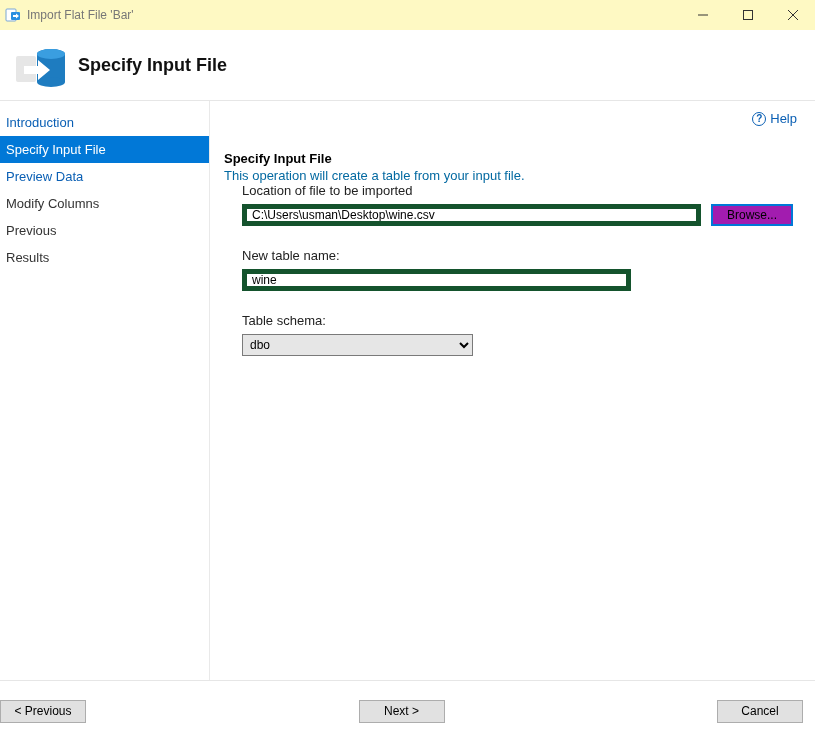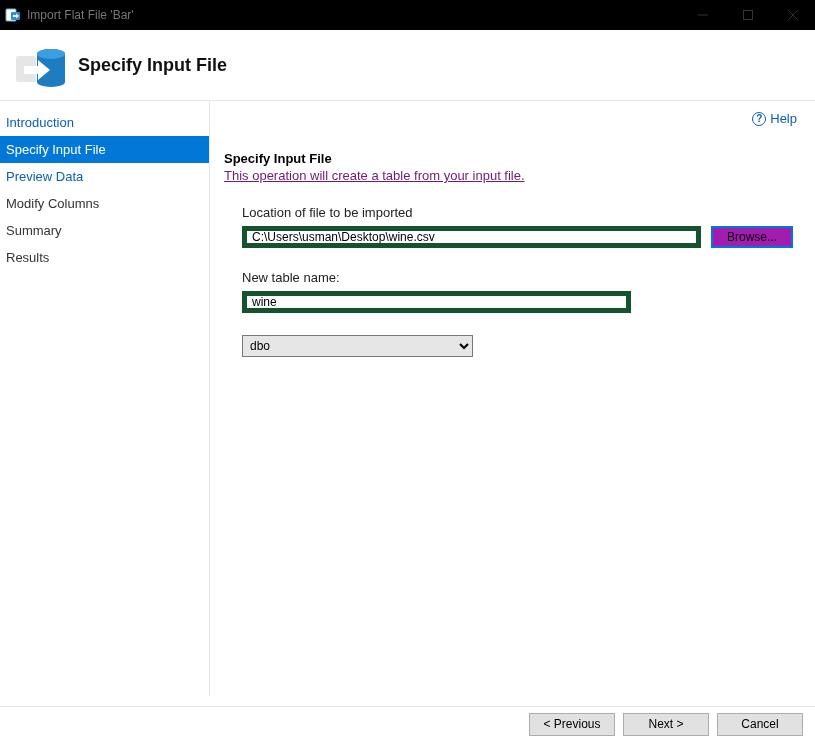--- a/index.html
+++ b/index.html
@@ -11,21 +11,21 @@
     width: 815px;
     height: 741px;
     overflow: hidden;
     position: relative;
   }
   .titlebar {
     height: 30px;
     display: flex;
     align-items: center;
     padding: 0 0 0 5px;
-    background: #000000;
+    background: #fef9c3;
     color: #666;
   }
   .titlebar .app-icon {
     width: 16px; height: 16px;
     margin-right: 6px;
     display: flex; align-items: center; justify-content: center;
   }
   .titlebar .title-text {
     color: #777;
     font-size: 12px;
@@ -107,24 +107,22 @@
     color: #0a5fb4;
     font-weight: bold;
   }
   .section-title {
     font-weight: 700;
     font-size: 13px;
     margin-top: 38px;
   }
   .section-desc {
     font-size: 13px;
-    color: #701a75;
+    color: #0369a1;
     margin-top: 2px;
-    margin-bottom: 22px;
-    text-decoration: underline;
   }
   .form-block {
     padding-left: 18px;
     padding-right: 8px;
   }
   .field-label {
     font-size: 13px;
     color: #222;
     margin-bottom: 6px;
   }
@@ -159,25 +157,25 @@
     height: 22px;
     border: 1px solid #7a7a7a;
     background: #e6e6e6;
     font-size: 12px;
     font-family: inherit;
     padding: 0 3px;
   }
   .footer {
     position: absolute;
     left: 0; right: 0; bottom: 0;
-    height: 35px;
+    height: 61px;
     border-top: 1px solid #e6e6e6;
     display: flex;
     align-items: center;
-    justify-content: flex-end;
+    justify-content: space-between;
     gap: 8px;
     padding-right: 12px;
     background: #fff;
     margin-top: 48px;
   }
   .footer-btn {
     width: 86px;
     height: 23px;
     background: #e1e1e1;
     border: 1px solid #adadad;
@@ -231,21 +229,21 @@
   </span>
   <div class="header-title">Specify Input File</div>
 </div>
 
 <div class="body-area">
   <div class="sidebar">
     <div class="sidebar-item link">Introduction</div>
     <div class="sidebar-item active">Specify Input File</div>
     <div class="sidebar-item link">Preview Data</div>
     <div class="sidebar-item plain">Modify Columns</div>
-    <div class="sidebar-item plain">Summary</div>
+    <div class="sidebar-item plain">Previous</div>
     <div class="sidebar-item plain">Results</div>
   </div>
 
   <div class="content">
     <div class="help-link">
       <span class="help-icon">?</span>
       <span>Help</span>
     </div>
 
     <div class="section-title">Specify Input File</div>
@@ -254,20 +252,21 @@
     <div class="form-block">
       <div class="field-label">Location of file to be imported</div>
       <div class="file-row">
         <input type="text" class="tbox file-path-input" value="C:\Users\usman\Desktop\wine.csv" style="">
         <button class="browse-btn">Browse...</button>
       </div>
 
       <div class="field-label">New table name:</div>
       <input type="text" class="tbox table-name-input" value="wine" style="">
 
+      <div class="field-label">Table schema:</div>
       <select class="schema-select">
         <option>dbo</option>
       </select>
     </div>
   </div>
 </div>
 
 <div class="footer">
   <button class="footer-btn">&lt; Previous</button>
   <button class="footer-btn">Next &gt;</button>

